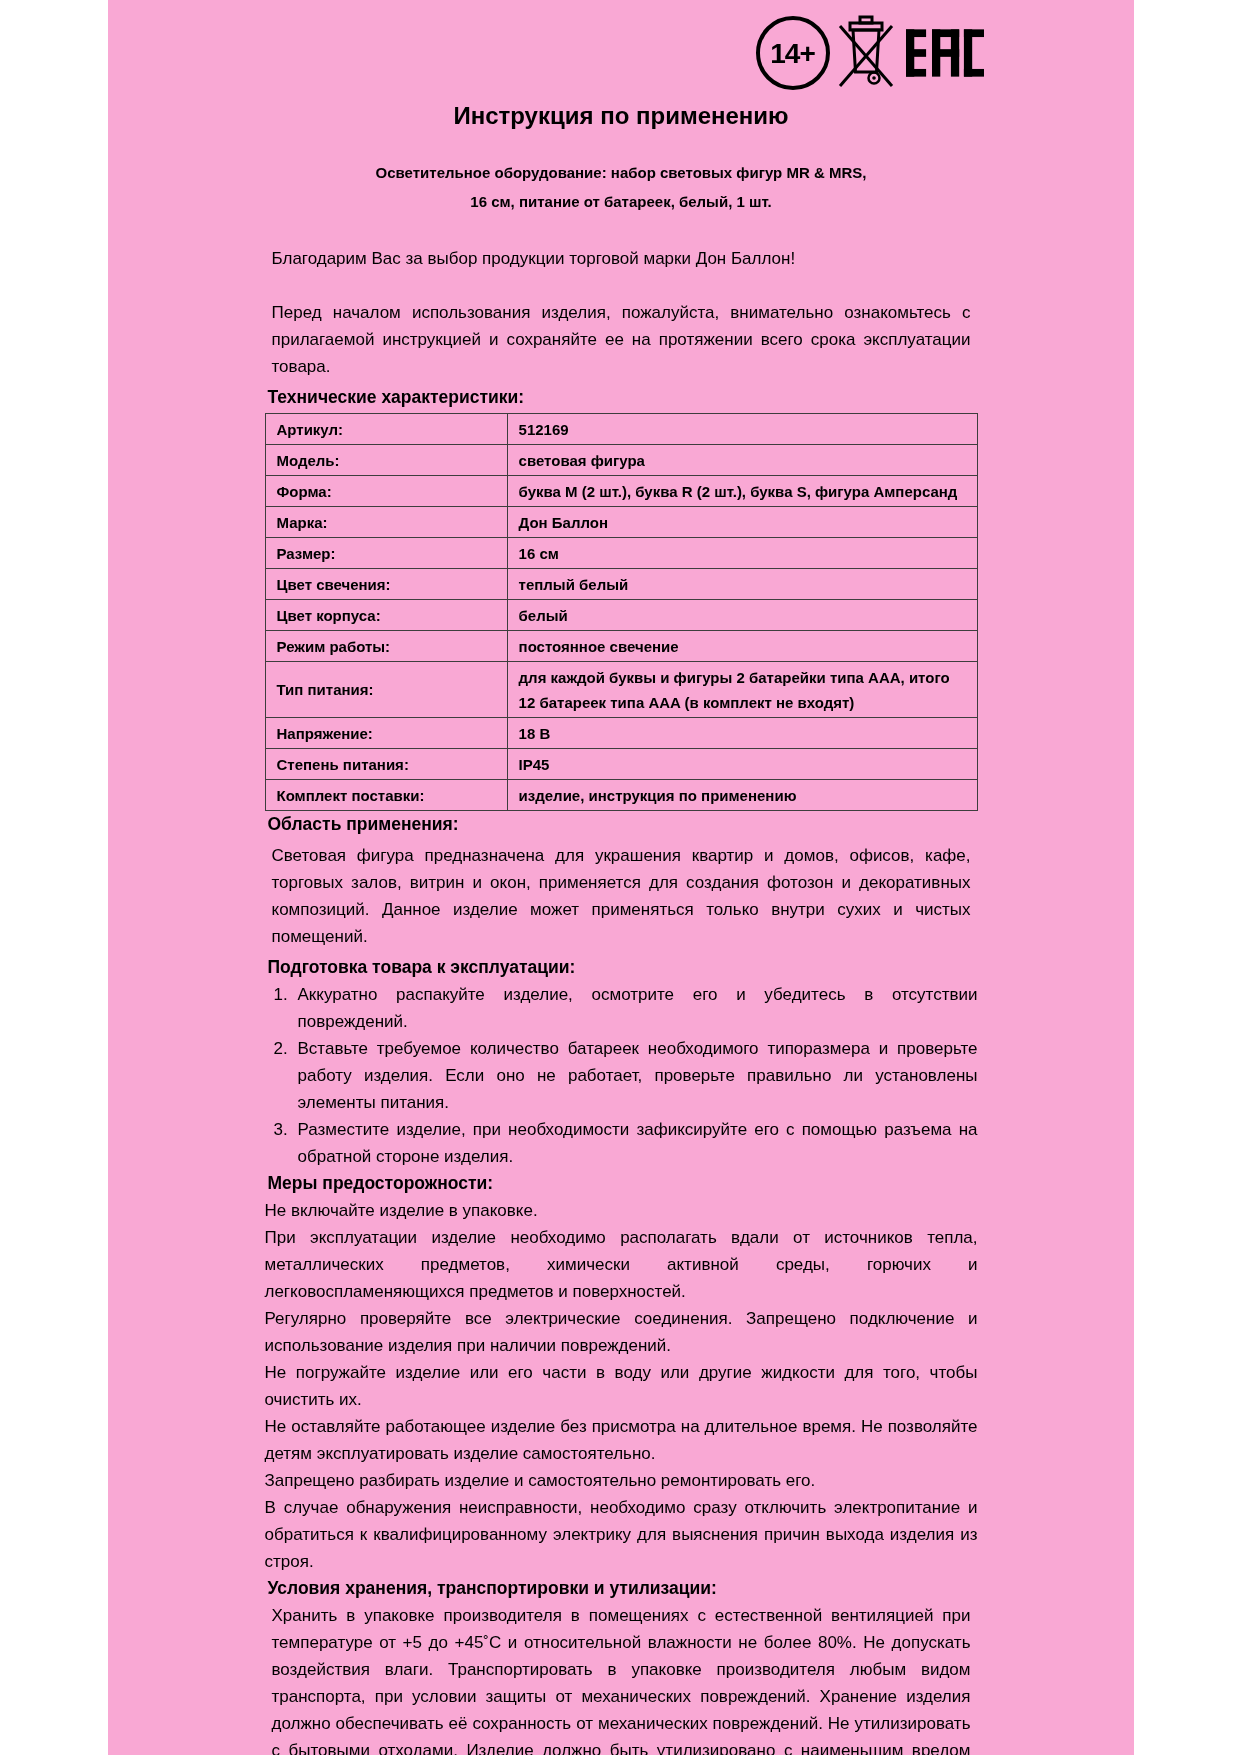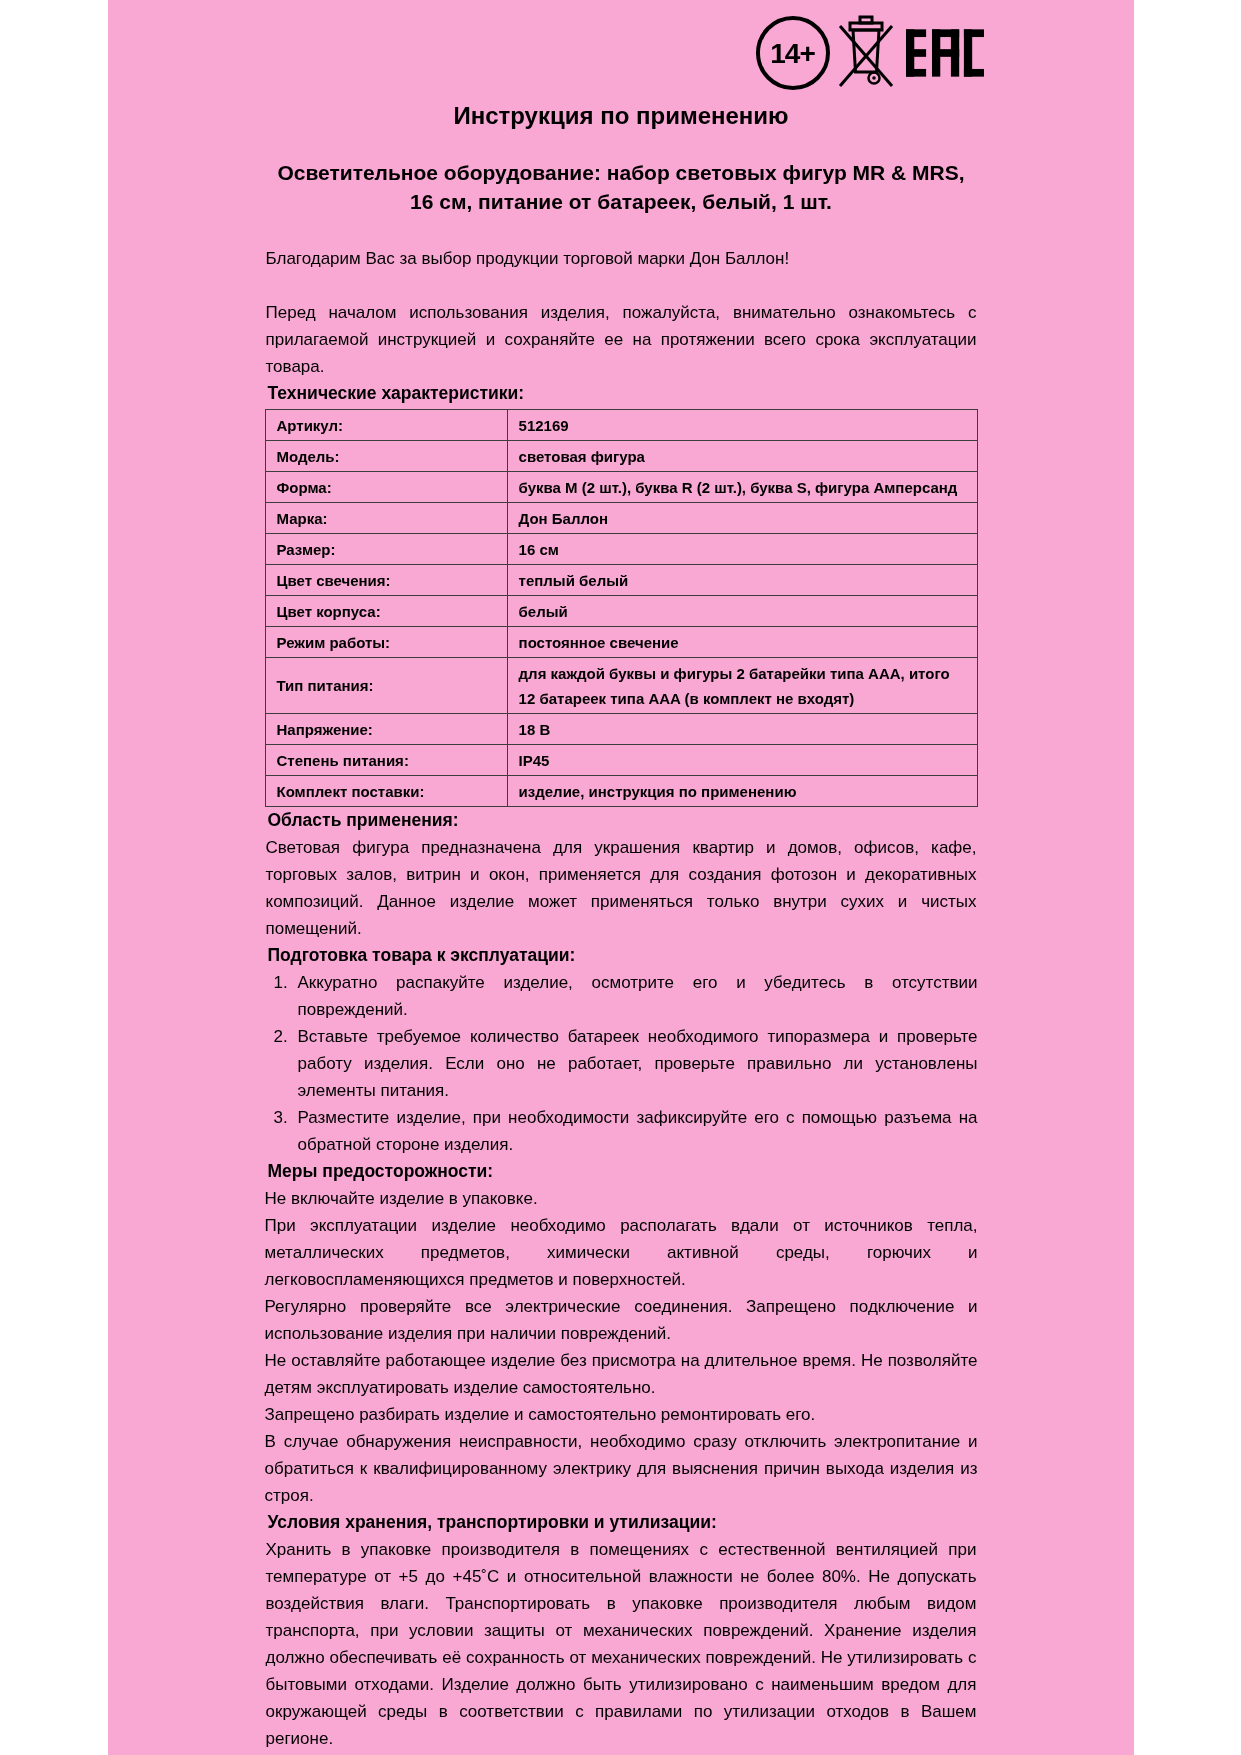--- a/index.html
+++ b/index.html
@@ -39,25 +39,25 @@
   h1.doc-title{
     margin:0;
     text-align:center;
     font-size:24px;
     line-height:24px;
     font-weight:bold;
   }
   h2.product-title{
     margin:30px 0 0 0;
     text-align:center;
-    font-size:21px;
+    font-size:15px;
     line-height:29px;
     font-weight:bold;
   }
-  p{margin:1px;}
+  p{margin:7px;}
   .p-thanks{margin-top:29px;}
   .p-notice{margin-top:27px;text-align:justify;}
   h3.sec{
     font-size:17.5px;
     line-height:21px;
     font-weight:bold;
     margin:3px;
   }
   .h-specs{margin-top:25px;}
   .h-area{margin-top:29px;}
@@ -201,20 +201,21 @@
     <li>Аккуратно распакуйте изделие, осмотрите его и убедитесь в отсутствии повреждений.</li>
     <li>Вставьте требуемое количество батареек необходимого типоразмера и проверьте работу изделия. Если оно не работает, проверьте правильно ли установлены элементы питания.</li>
     <li>Разместите изделие, при необходимости зафиксируйте его с помощью разъема на обратной стороне изделия.</li>
   </ol>
 
   <h3 class="sec h-safety">Меры предосторожности:</h3>
   <div class="safety">
     <p>Не включайте изделие в упаковке.</p>
     <p>При эксплуатации изделие необходимо располагать вдали от источников тепла, металлических предметов, химически активной среды, горючих и легковоспламеняющихся предметов и поверхностей.</p>
     <p>Регулярно проверяйте все электрические соединения. Запрещено подключение и использование изделия при наличии повреждений.</p>
+    <p>Не погружайте изделие или его части в воду или другие жидкости для того, чтобы очистить их.</p>
     <p>Не оставляйте работающее изделие без присмотра на длительное время. Не позволяйте детям эксплуатировать изделие самостоятельно.</p>
     <p>Запрещено разбирать изделие и самостоятельно ремонтировать его.</p>
     <p>В случае обнаружения неисправности, необходимо сразу отключить электропитание и обратиться к квалифицированному электрику для выяснения причин выхода изделия из строя.</p>
   </div>
 
   <h3 class="sec h-storage">Условия хранения, транспортировки и утилизации:</h3>
   <p class="storage-body">Хранить в упаковке производителя в помещениях с естественной вентиляцией при температуре от +5 до +45˚С и относительной влажности не более 80%. Не допускать воздействия влаги. Транспортировать в упаковке производителя любым видом транспорта, при условии защиты от механических повреждений. Хранение изделия должно обеспечивать её сохранность от механических повреждений. Не утилизировать с бытовыми отходами. Изделие должно быть утилизировано с наименьшим вредом для окружающей среды в соответствии с правилами по утилизации отходов в Вашем регионе.</p>
 
 </div>
 

